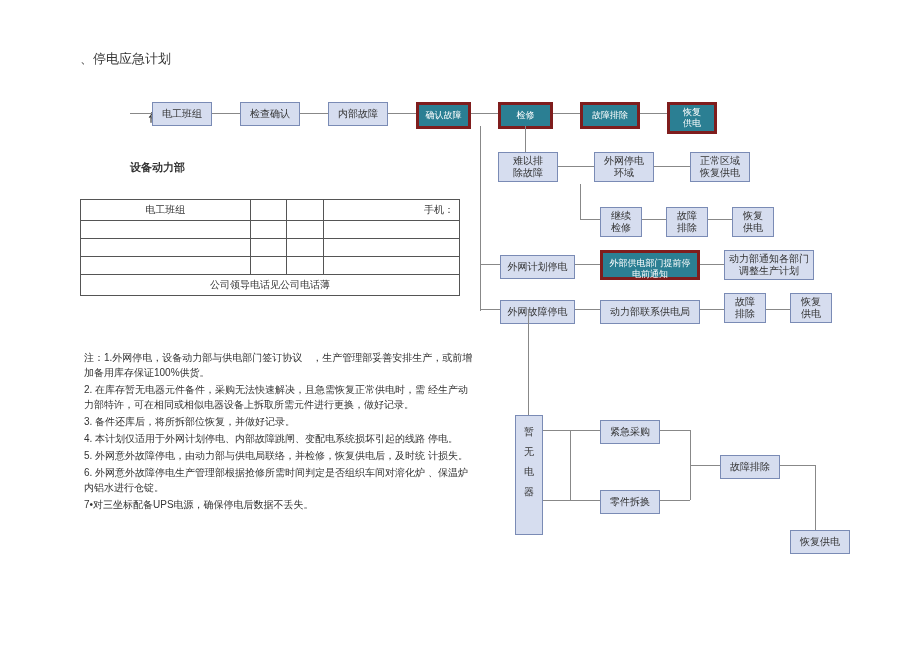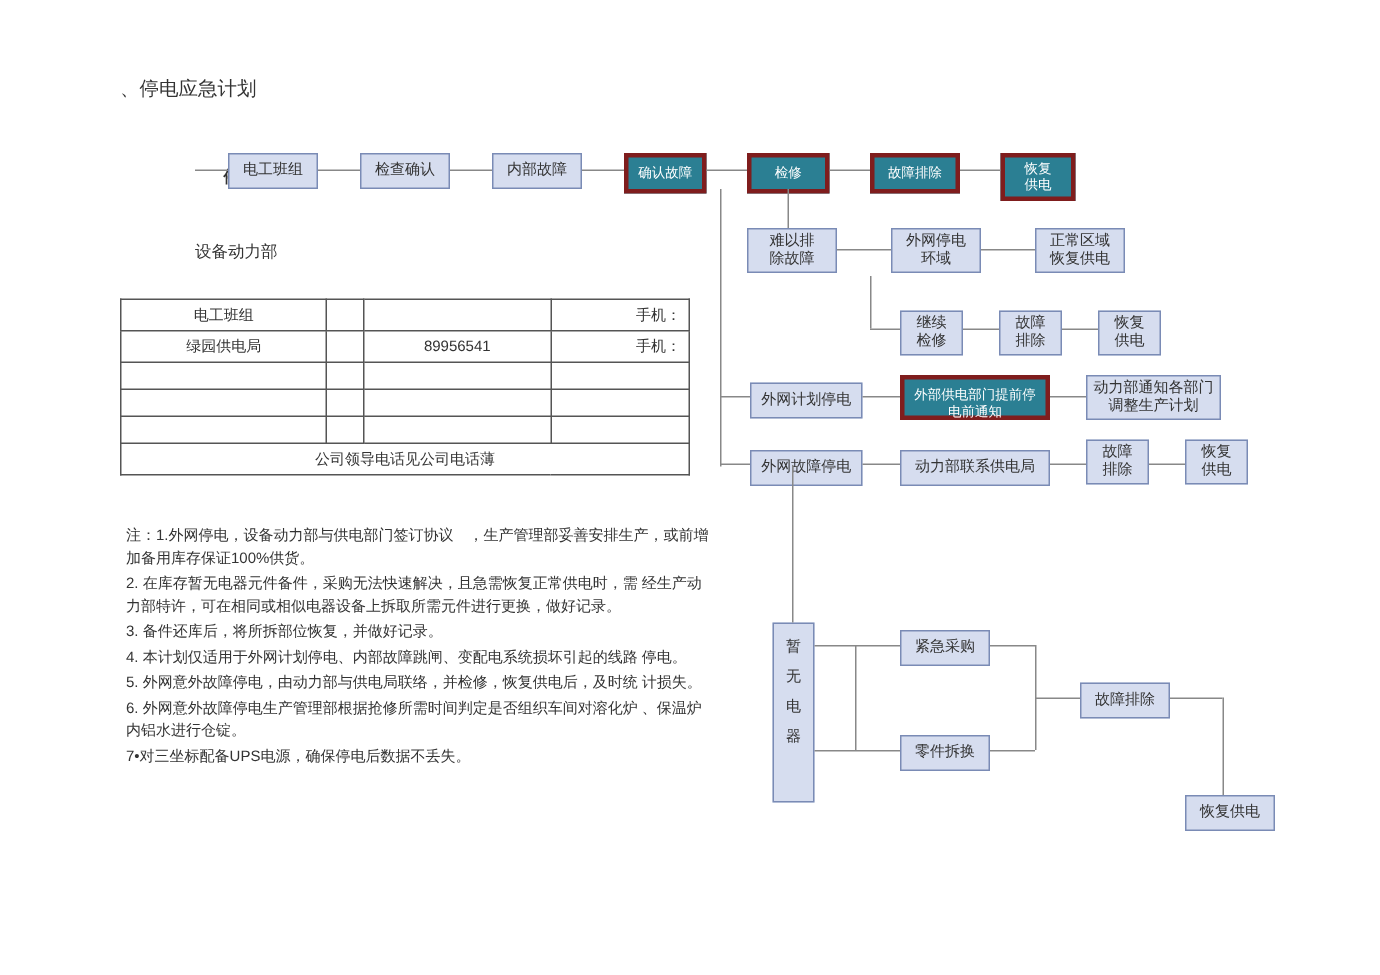--- a/index.html
+++ b/index.html
@@ -40,21 +40,21 @@
   }
   .plain-label {
     position: absolute;
     font-size: 11px;
     font-weight: bold;
     margin-left: 44px;
   }
   .subhead {
     position: absolute;
     font-size: 11px;
-    font-weight: normal;
+    font-weight: bold;
   }
   
   .tbl {
     position: absolute;
     top: 199px;
     left: 80px;
     border-collapse: collapse;
     width: 380px;
   }
   .tbl th, .tbl td {
@@ -192,26 +192,20 @@
 
 <table class="tbl">
   <tbody>
   <tr>
     <td>电工班组</td>
     <td></td>
     <td></td>
     <td class="left">手机：</td>
   </tr>
   <tr>
-    <td>绿园供电局</td>
-    <td></td>
-    <td>89956541</td>
-    <td class="left">手机：</td>
-  </tr>
-  <tr>
         <td></td>
         <td></td>
         <td></td>
         <td></td>
       </tr>
   <tr>
         <td></td>
         <td></td>
         <td></td>
         <td></td>

